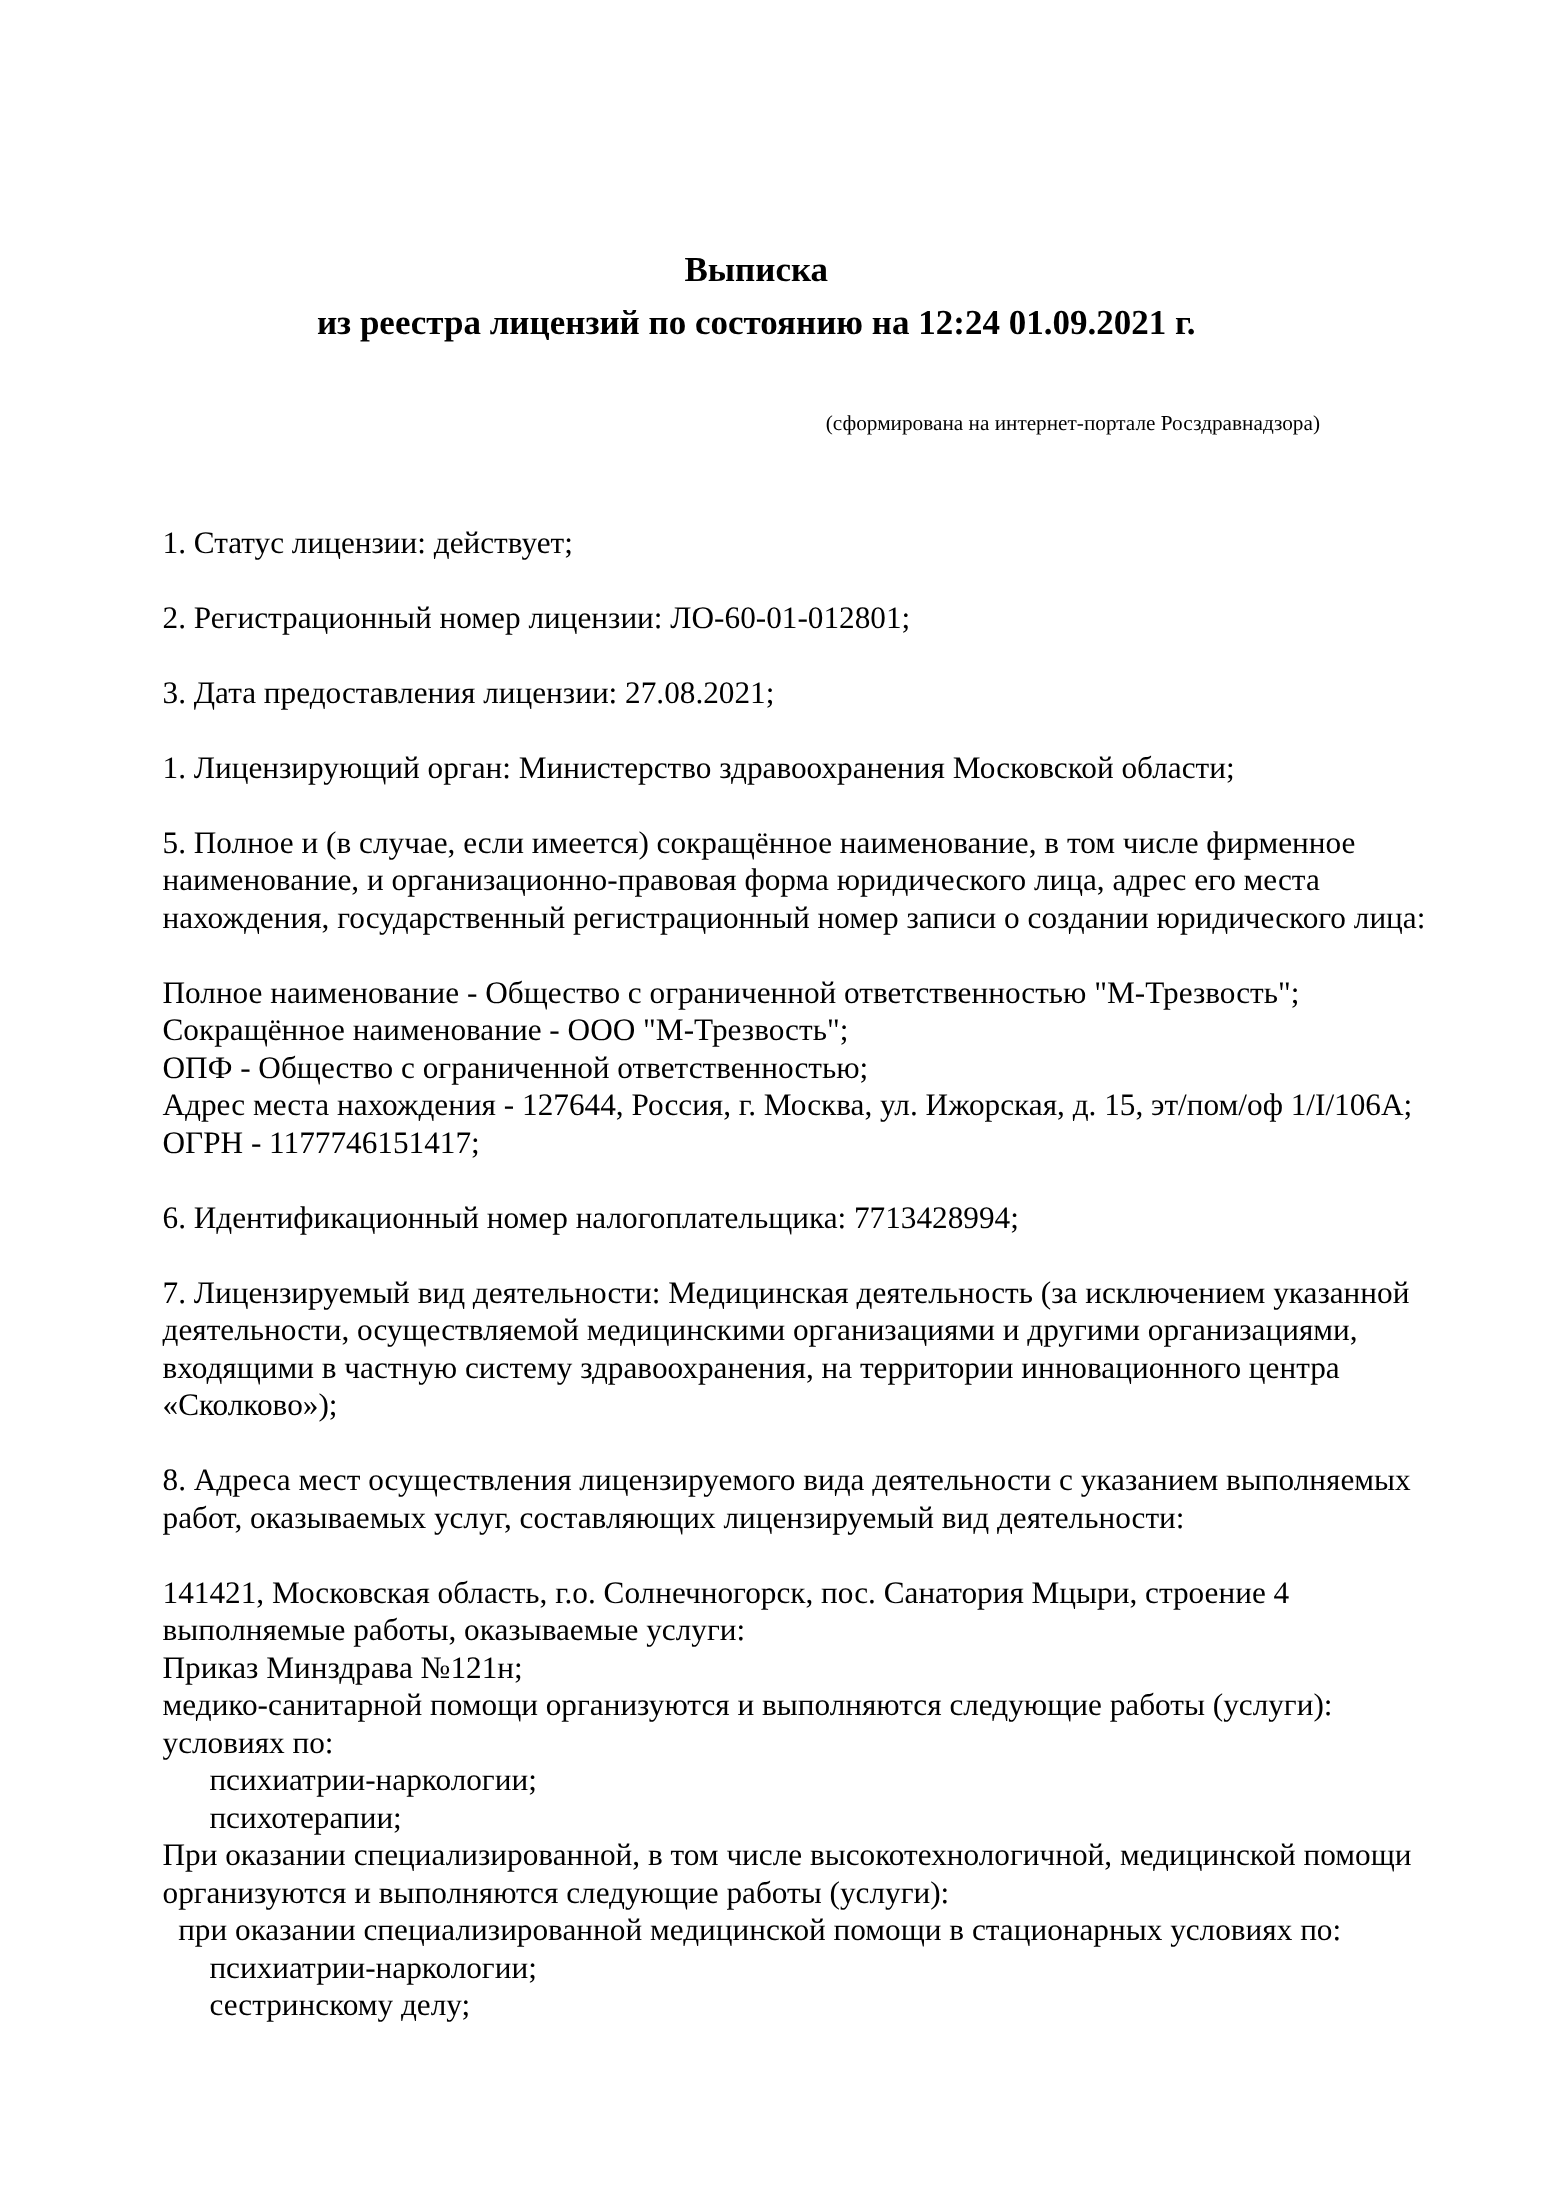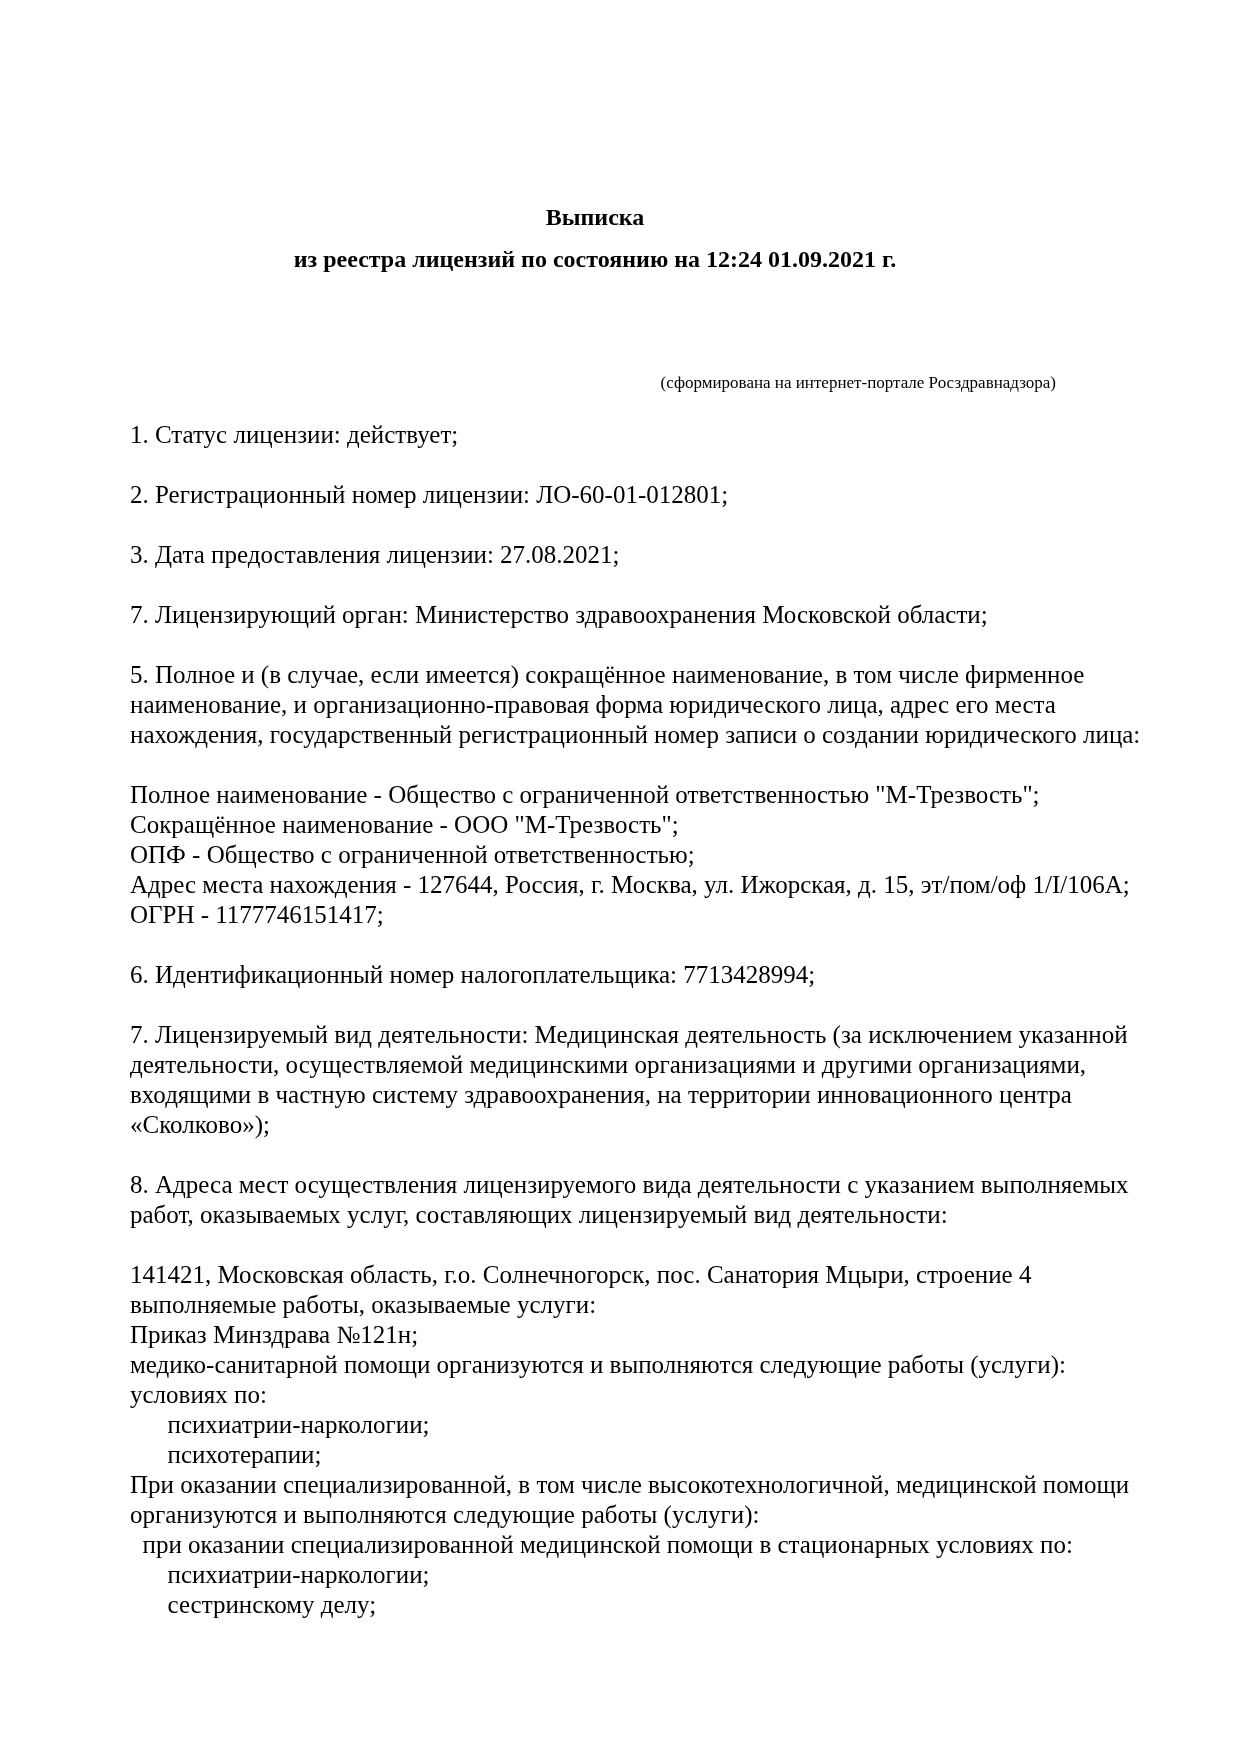--- a/index.html
+++ b/index.html
@@ -12,38 +12,37 @@
     width: 1240px;
     height: 1755px;
     background: #ffffff;
     color: #000000;
     font-family: "Liberation Serif", "DejaVu Serif", serif;
     overflow: hidden;
   }
   .title-block {
     position: absolute;
     top: 196px;
-    left: 130px;
+    left: 140px;
     width: 930px;
     text-align: center;
-    font-size: 24px;
+    font-size: 28px;
     font-weight: bold;
     line-height: 42px;
   }
   .title-line { display: block; white-space: pre; }
   .subtitle {
     position: absolute;
     top: 328px;
     left: 130px;
     width: 926px;
     text-align: right;
     font-size: 17px;
     line-height: 22px;
     white-space: pre;
-    margin-top: 44px;
   }
   .doc-body {
     position: absolute;
     top: 420px;
     left: 130px;
     width: 990px;
     font-size: 25px;
     line-height: 30px;
   }
   .para { margin: 0 0 30px 0; }
@@ -73,21 +72,21 @@
 
     <div class="para">
       <div class="line">2. Регистрационный номер лицензии: ЛО-60-01-012801;</div>
     </div>
 
     <div class="para">
       <div class="line">3. Дата предоставления лицензии: 27.08.2021;</div>
     </div>
 
     <div class="para">
-      <div class="line">7. Лицензирующий орган: Министерство здравоохранения Московской области;</div>
+      <div class="line">1. Лицензирующий орган: Министерство здравоохранения Московской области;</div>
     </div>
 
     <div class="para">
       <div class="line">5. Полное и (в случае, если имеется) сокращённое наименование, в том числе фирменное</div>
       <div class="line">наименование, и организационно-правовая форма юридического лица, адрес его места</div>
       <div class="line">нахождения, государственный регистрационный номер записи о создании юридического лица:</div>
     </div>
 
     <div class="para">
       <div class="line">Полное наименование - Общество с ограниченной ответственностью "М-Трезвость";</div>

